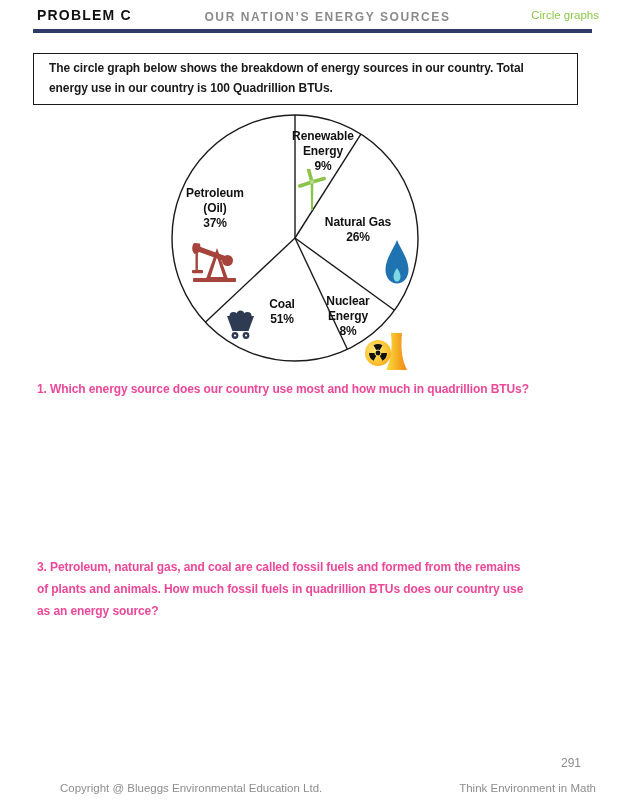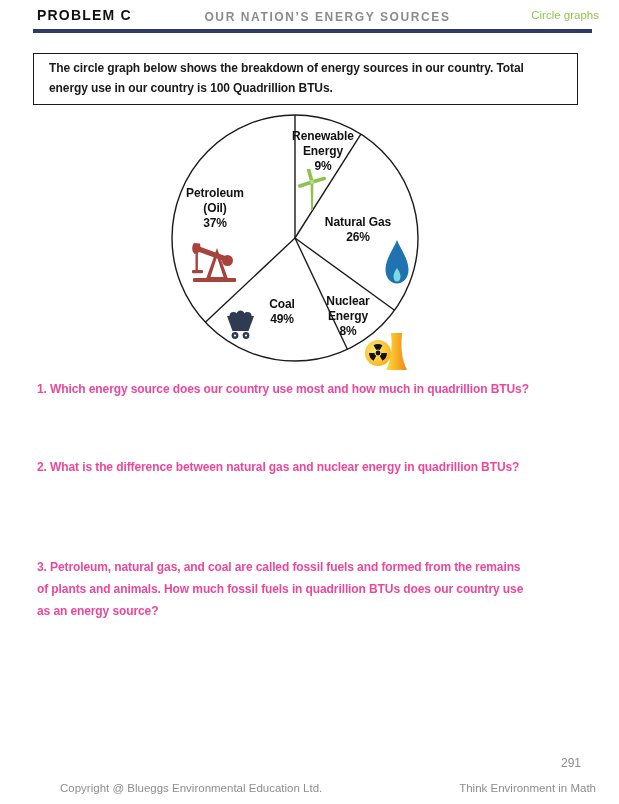--- a/index.html
+++ b/index.html
@@ -85,21 +85,21 @@
     <div class="slice-label sl-naturalgas">
       <div>Natural Gas</div>
       <div>26%</div>
     </div>
     <div class="slice-label sl-nuclear">
       <div>Nuclear Energy</div>
       <div>8%</div>
     </div>
     <div class="slice-label sl-coal">
       <div>Coal</div>
-      <div>49%</div>
+      <div>51%</div>
     </div>
     <div class="slice-label sl-petroleum">
       <div>Petroleum (Oil)</div>
       <div>37%</div>
     </div>
 
     <div class="icon ic-turbine">
       <svg viewBox="0 0 30 44">
         <polygon points="13.6,13 16.4,13 15.9,41 14.1,41" fill="var(--wind)"></polygon>
         <g stroke="var(--wind)" stroke-width="3.6" stroke-linecap="round">
@@ -166,20 +166,19 @@
           <circle cx="14" cy="22" r="2.4"></circle>
           <path d="M12.25 18.97 A3.5 3.5 0 0 1 15.75 18.97 L18.5 14.21 A9 9 0 0 0 9.5 14.21 Z"></path>
           <path d="M12.25 18.97 A3.5 3.5 0 0 1 15.75 18.97 L18.5 14.21 A9 9 0 0 0 9.5 14.21 Z" transform="rotate(120 14 22)"></path>
           <path d="M12.25 18.97 A3.5 3.5 0 0 1 15.75 18.97 L18.5 14.21 A9 9 0 0 0 9.5 14.21 Z" transform="rotate(240 14 22)"></path>
         </g>
       </svg>
     </div>
   </div>
 
   <div class="q q1">1. Which energy source does our country use most and how much in quadrillion BTUs?</div>
-  <div class="q q2">2. What is the difference between natural gas and nuclear energy in quadrillion BTUs?</div>
   <div class="q q3">3. Petroleum, natural gas, and coal are called fossil fuels and formed from the remains<br>of plants and animals. How much fossil fuels in quadrillion BTUs does our country use<br>as an energy source?</div>
 
   <div class="page-number">291</div>
   <div class="footer-left">Copyright @ Blueggs Environmental Education Ltd.</div>
   <div class="footer-right">Think Environment in Math</div>
 
 </div>
 
 </body></html>

